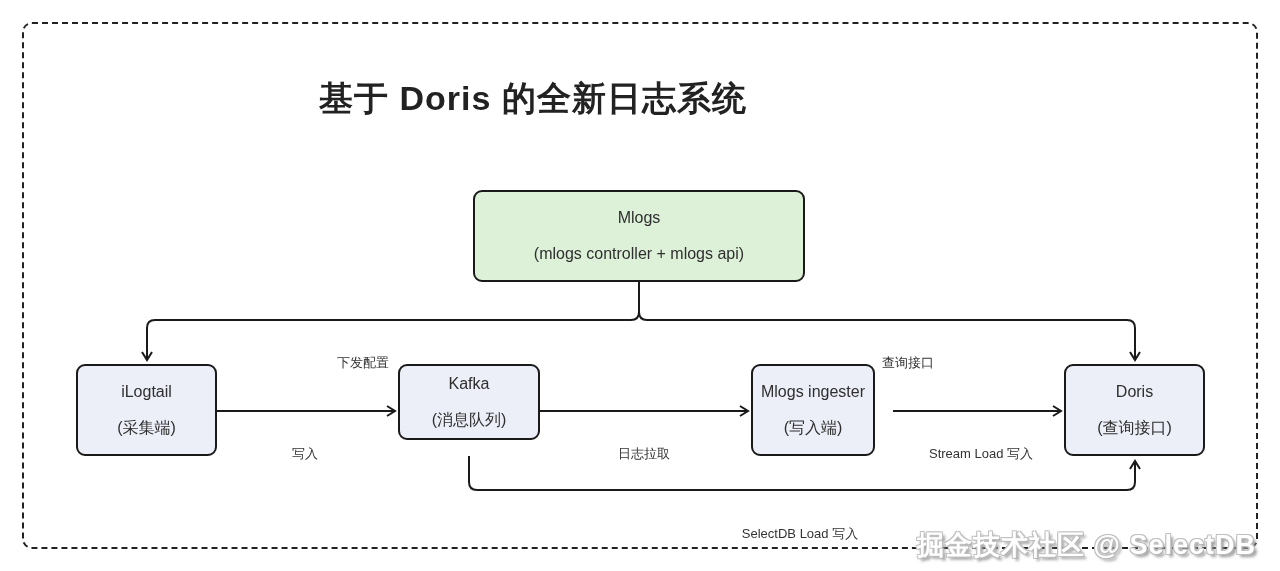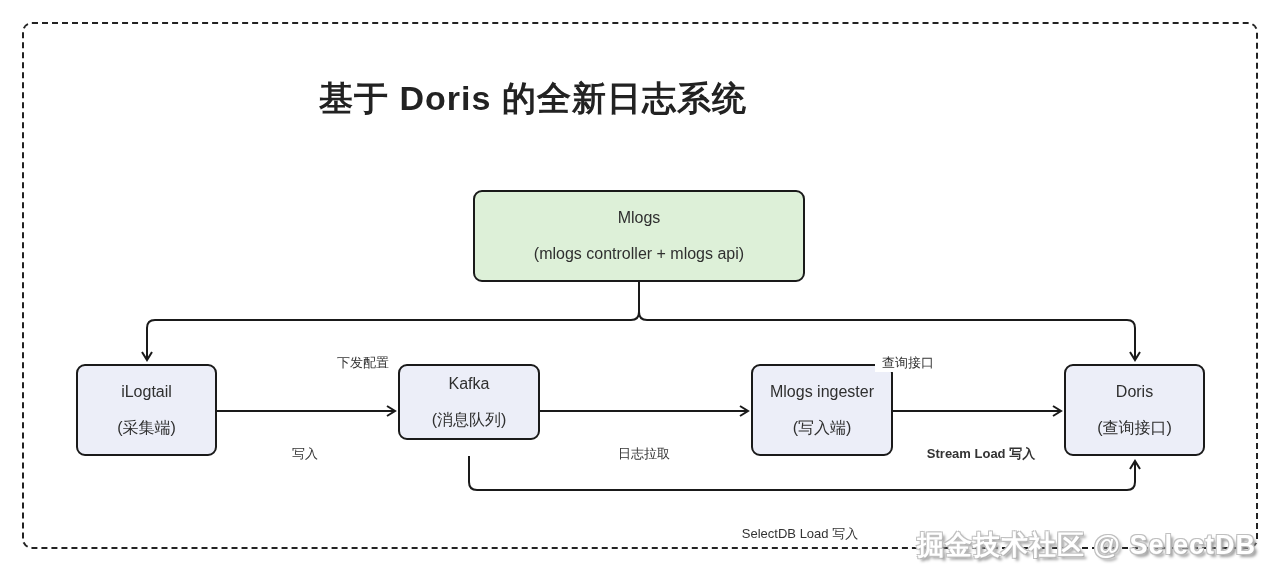--- a/index.html
+++ b/index.html
@@ -83,32 +83,32 @@
   <div class="node" style="left:76px;top:364px;width:141px;height:92px;">
     <div>iLogtail</div>
     <div>(采集端)</div>
   </div>
 
   <div class="node" style="left:398px;top:364px;width:142px;height:76px;">
     <div>Kafka</div>
     <div>(消息队列)</div>
   </div>
 
-  <div class="node" style="left:751px;top:364px;width:142px;height:92px;">
+  <div class="node" style="left:751px;top:364px;width:124px;height:92px;">
     <div>Mlogs ingester</div>
     <div>(写入端)</div>
   </div>
 
   <div class="node" style="left:1064px;top:364px;width:141px;height:92px;">
     <div>Doris</div>
     <div>(查询接口)</div>
   </div>
 
   <div class="edge-label" style="left:363px;top:319px;">下发配置</div>
   <div class="edge-label" style="left:908px;top:319px;">查询接口</div>
   <div class="edge-label" style="left:305px;top:410px;">写入</div>
   <div class="edge-label" style="left:644px;top:410px;text-align:right;">日志拉取</div>
-  <div class="edge-label" style="left:981px;top:410px;font-weight:bold;">Stream Load 写入</div>
+  <div class="edge-label" style="left:981px;top:410px;">Stream Load 写入</div>
   <div class="edge-label" style="left:800px;top:490px;">SelectDB Load 写入</div>
 
   <div class="watermark">掘金技术社区 @ SelectDB</div>
 
 </div>
 
 </body></html>

